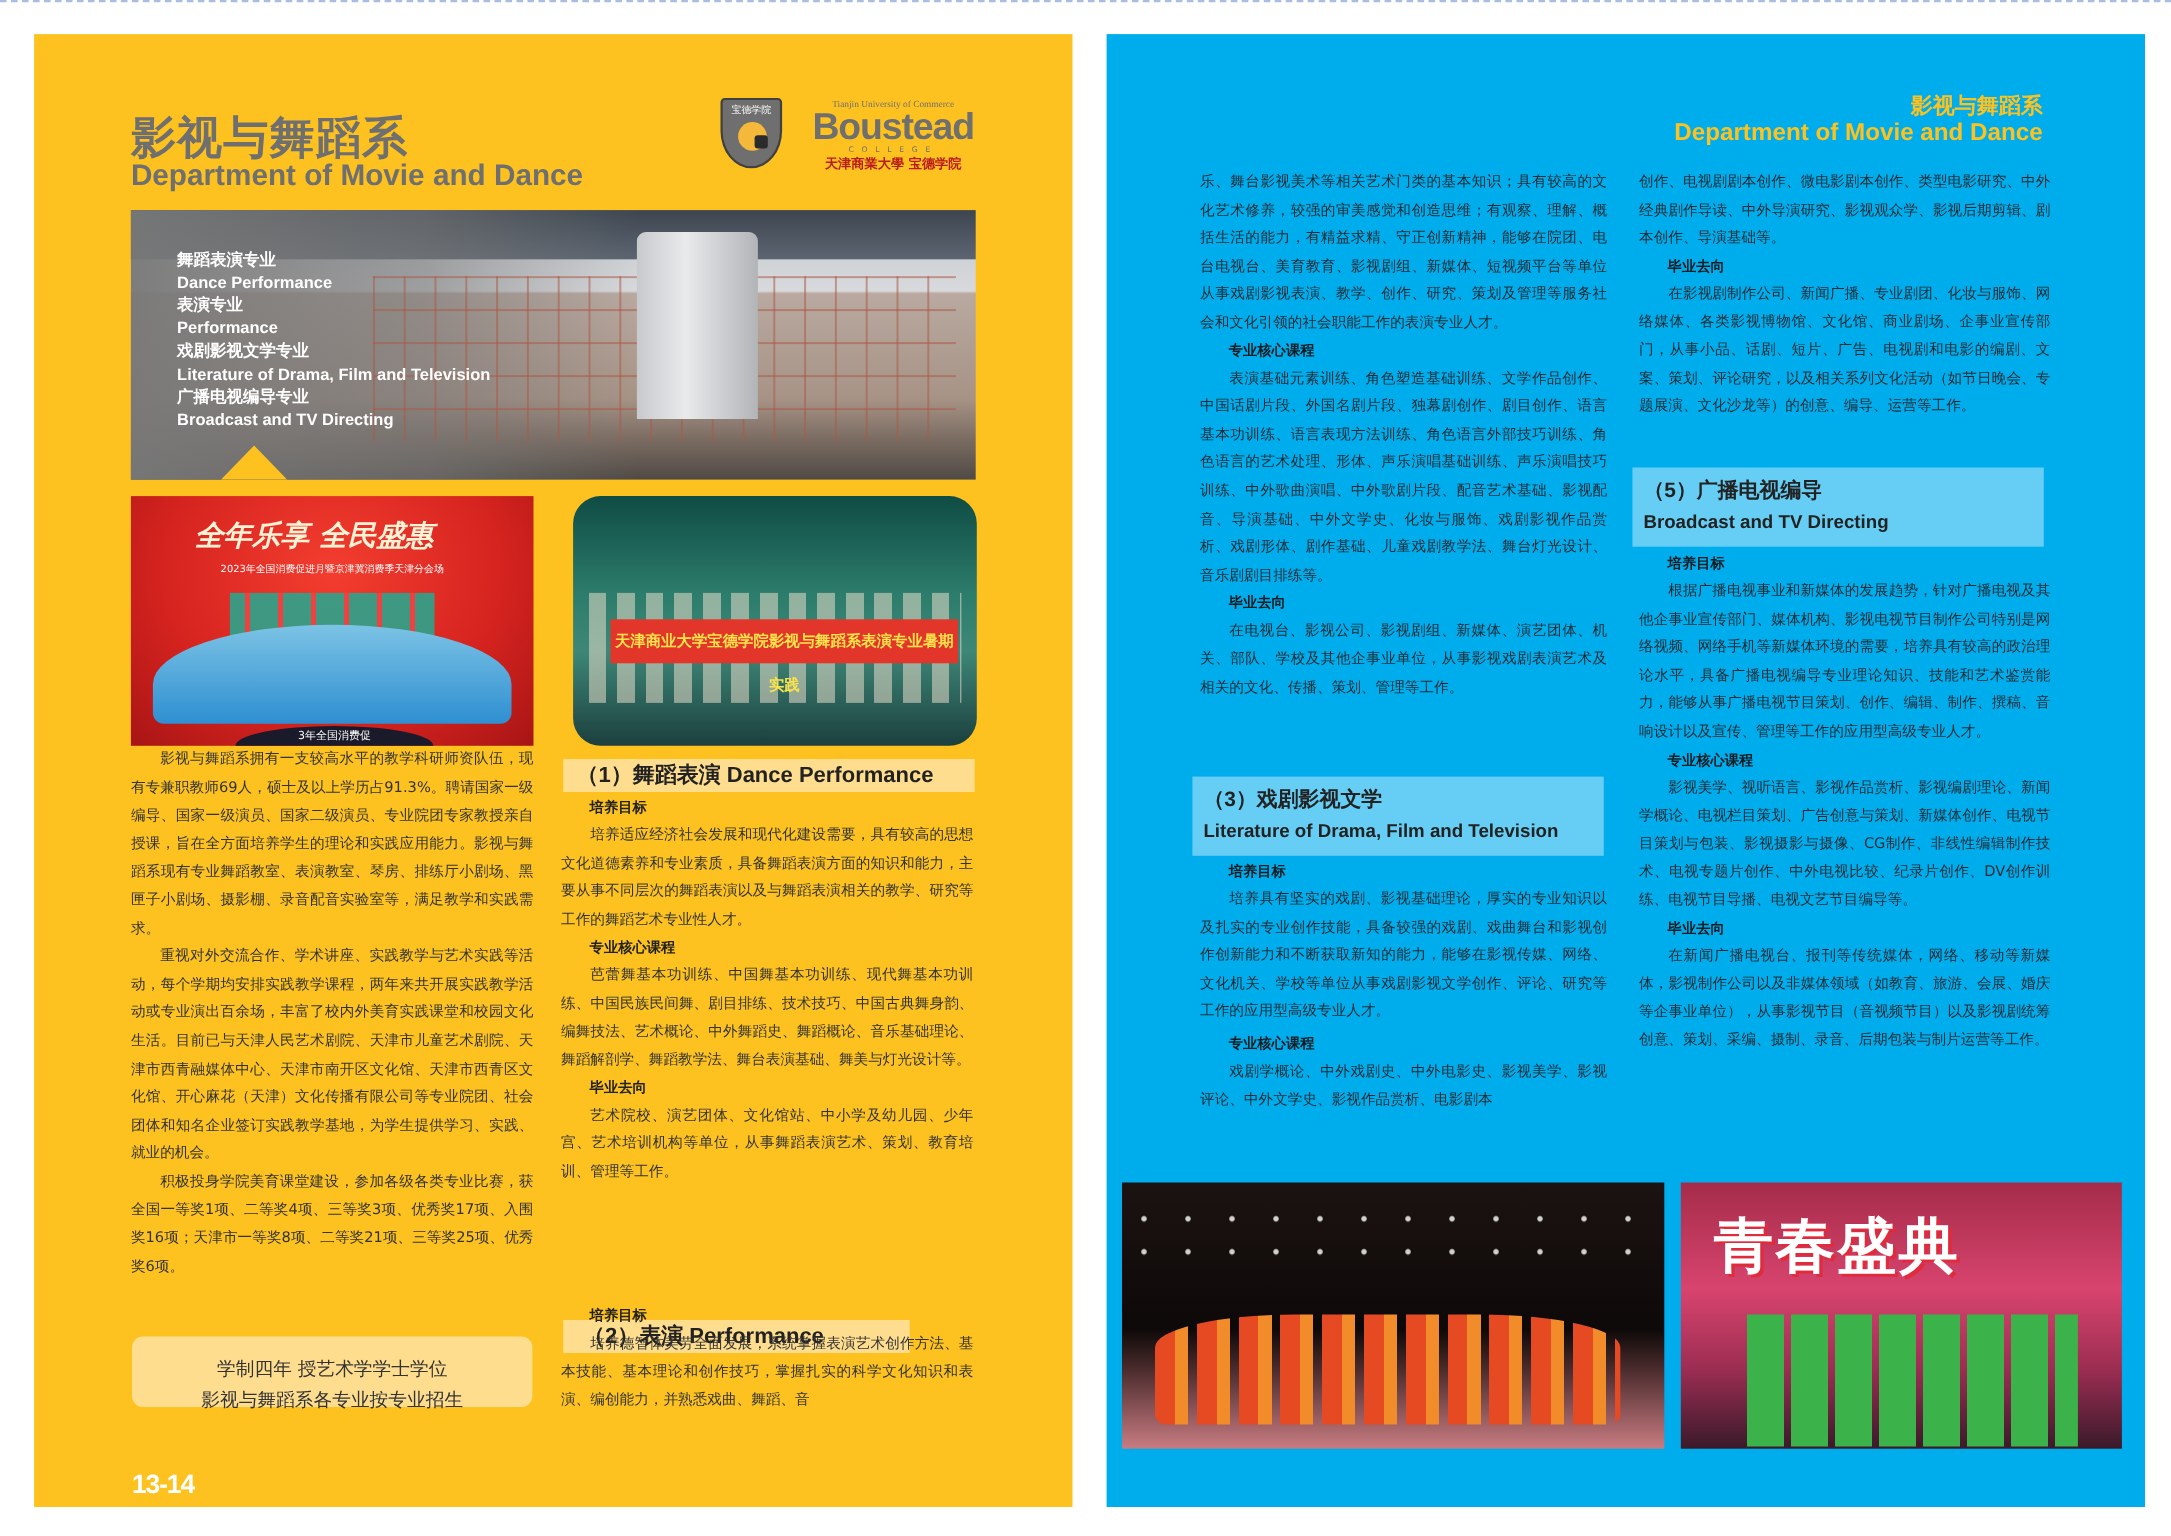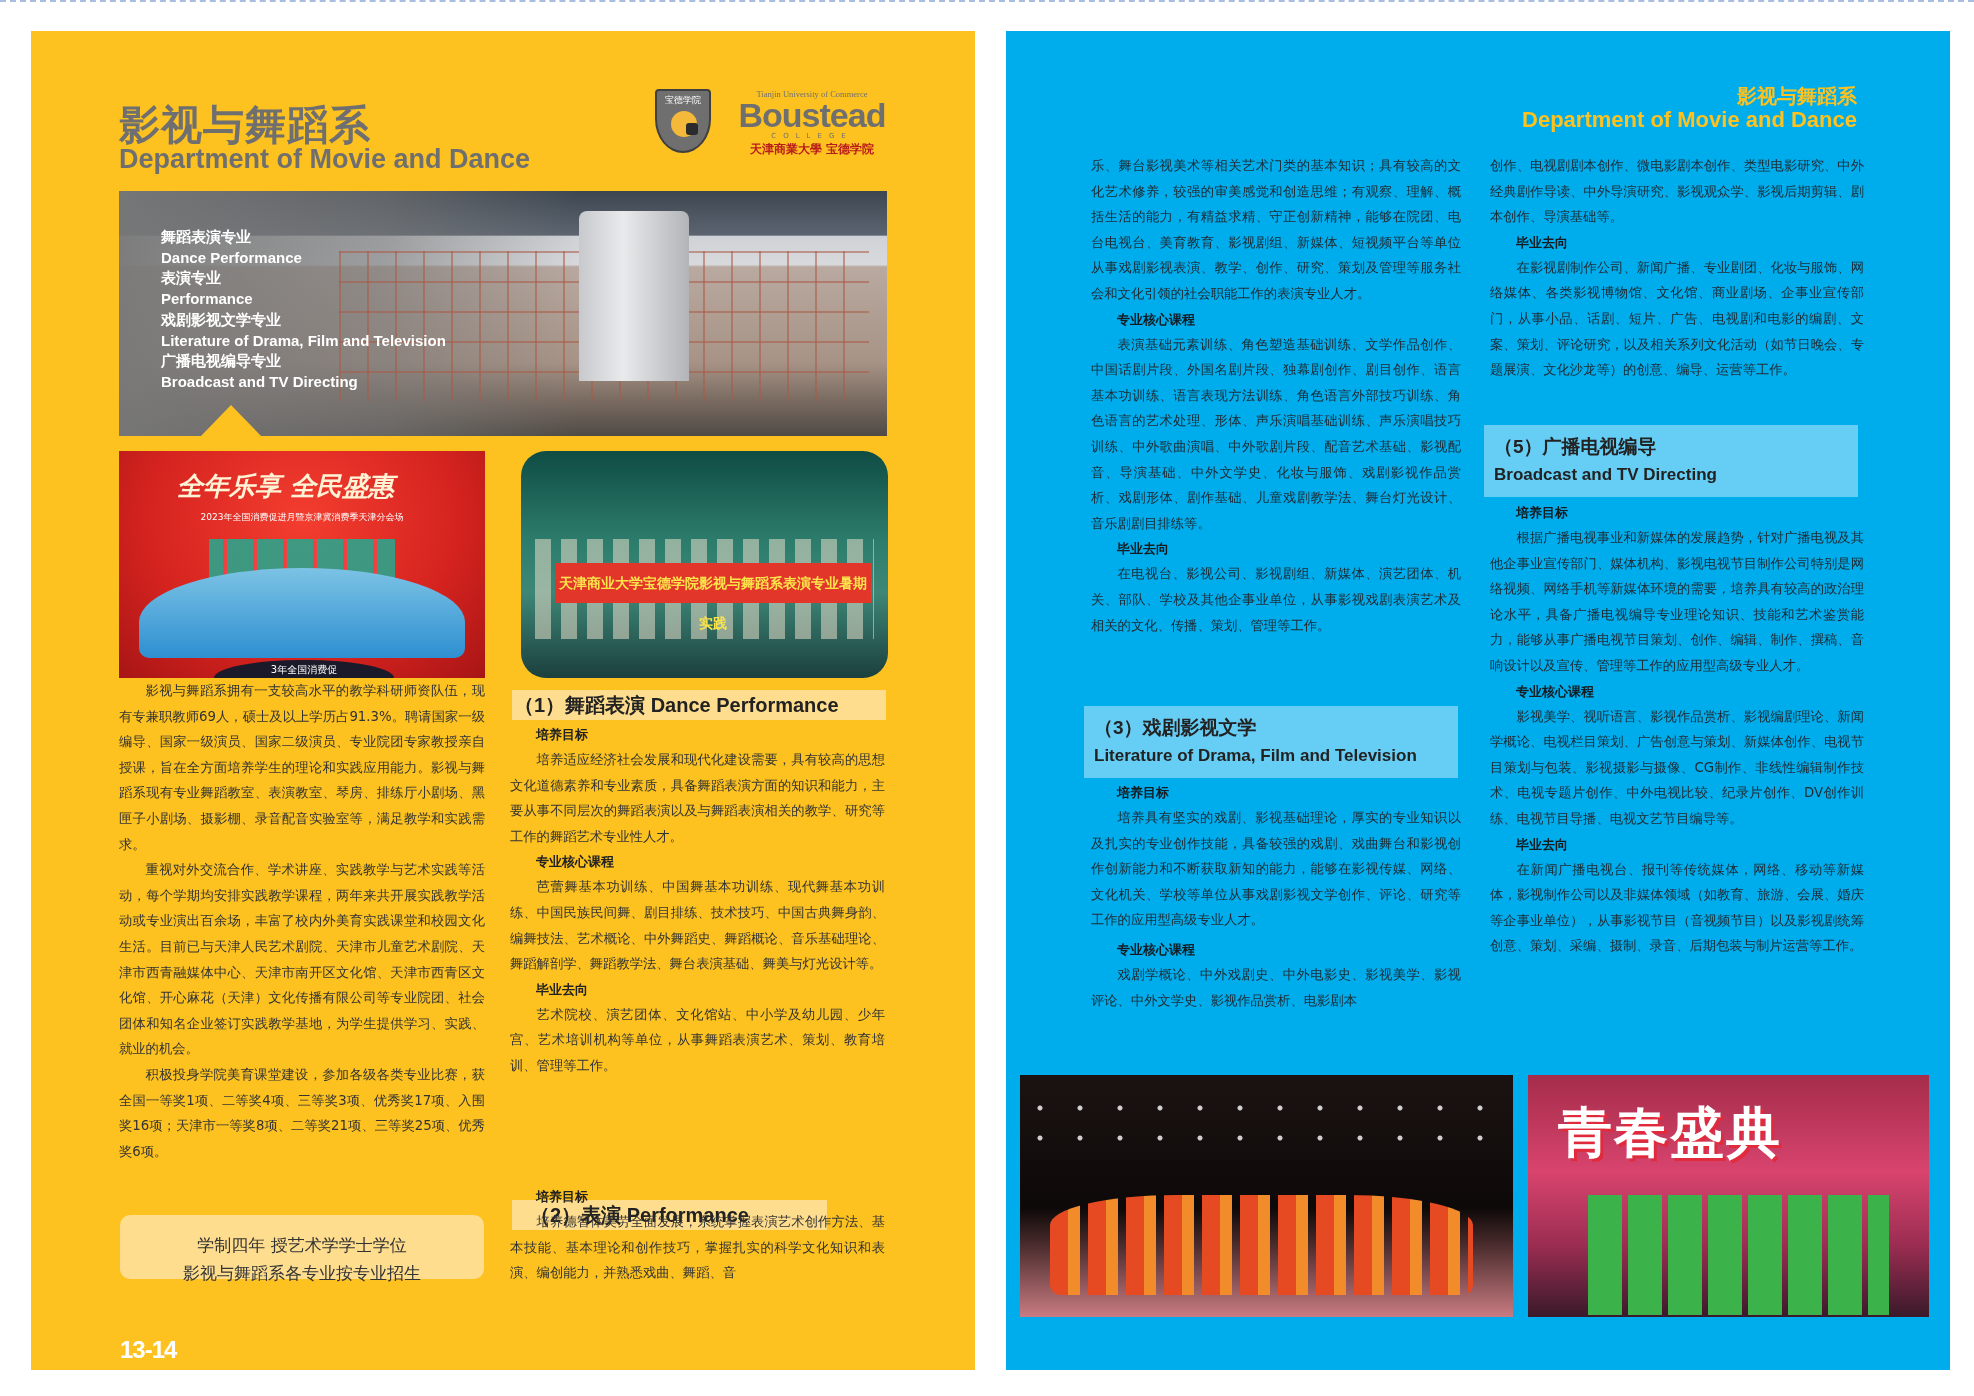--- a/index.html
+++ b/index.html
@@ -56,21 +56,21 @@
 
   
   .body-text { font-size: 13.3px; line-height: 25.6px; color: #333333; text-align: justify; }
   .para { text-indent: 2em; }
   .label { font-weight: bold; font-size: 13px; padding-left: 2em; line-height: 25px; color: #222; }
 
   .col-l1 { left: 88px; top: 678px; width: 366px; }
 
   .sec-head { background: rgba(255,255,255,0.45); color: #222; font-weight: bold; font-family: "Liberation Sans", "DejaVu Sans", sans-serif; }
   .sec-head-yellow { background: #fedd8e; }
-  .sec-head-1 { left: 512px; top: 690px; width: 374px; height: 30px; font-size: 20px; line-height: 30px; padding-left: 2px; }
+  .sec-head-1 { left: 512px; top: 690px; width: 374px; height: 30px; font-size: 20px; line-height: 30px; padding-left: 12px; }
   .sec-head-2 { left: 512px; top: 1152px; width: 315px; height: 30px; font-size: 20px; line-height: 30px; padding-left: 18px; margin-top: 48px; }
   .sec1-body { left: 510px; top: 724px; width: 375px; }
   .sec2-body { left: 510px; top: 1186px; width: 375px; }
 
   .degree-box { left: 120px; top: 1215px; width: 364px; height: 64px; background: #fedd8e; border-radius: 10px; text-align: center; font-size: 17px; line-height: 28px; padding-top: 16px; color: #333; }
   .page-num { left: 120px; top: 1336px; font-family: "Liberation Sans", sans-serif; font-weight: bold; font-size: 24px; color: #ffffff; letter-spacing: -1px; }
 
   
   .r-title-zh { right: 96px; top: 83px; font-size: 20px; font-weight: bold; color: #fdc220; text-align: right; }
   .r-title-en { right: 96px; top: 107px; font-family: "Liberation Sans", sans-serif; font-size: 22px; font-weight: bold; color: #fdc220; text-align: right; }

